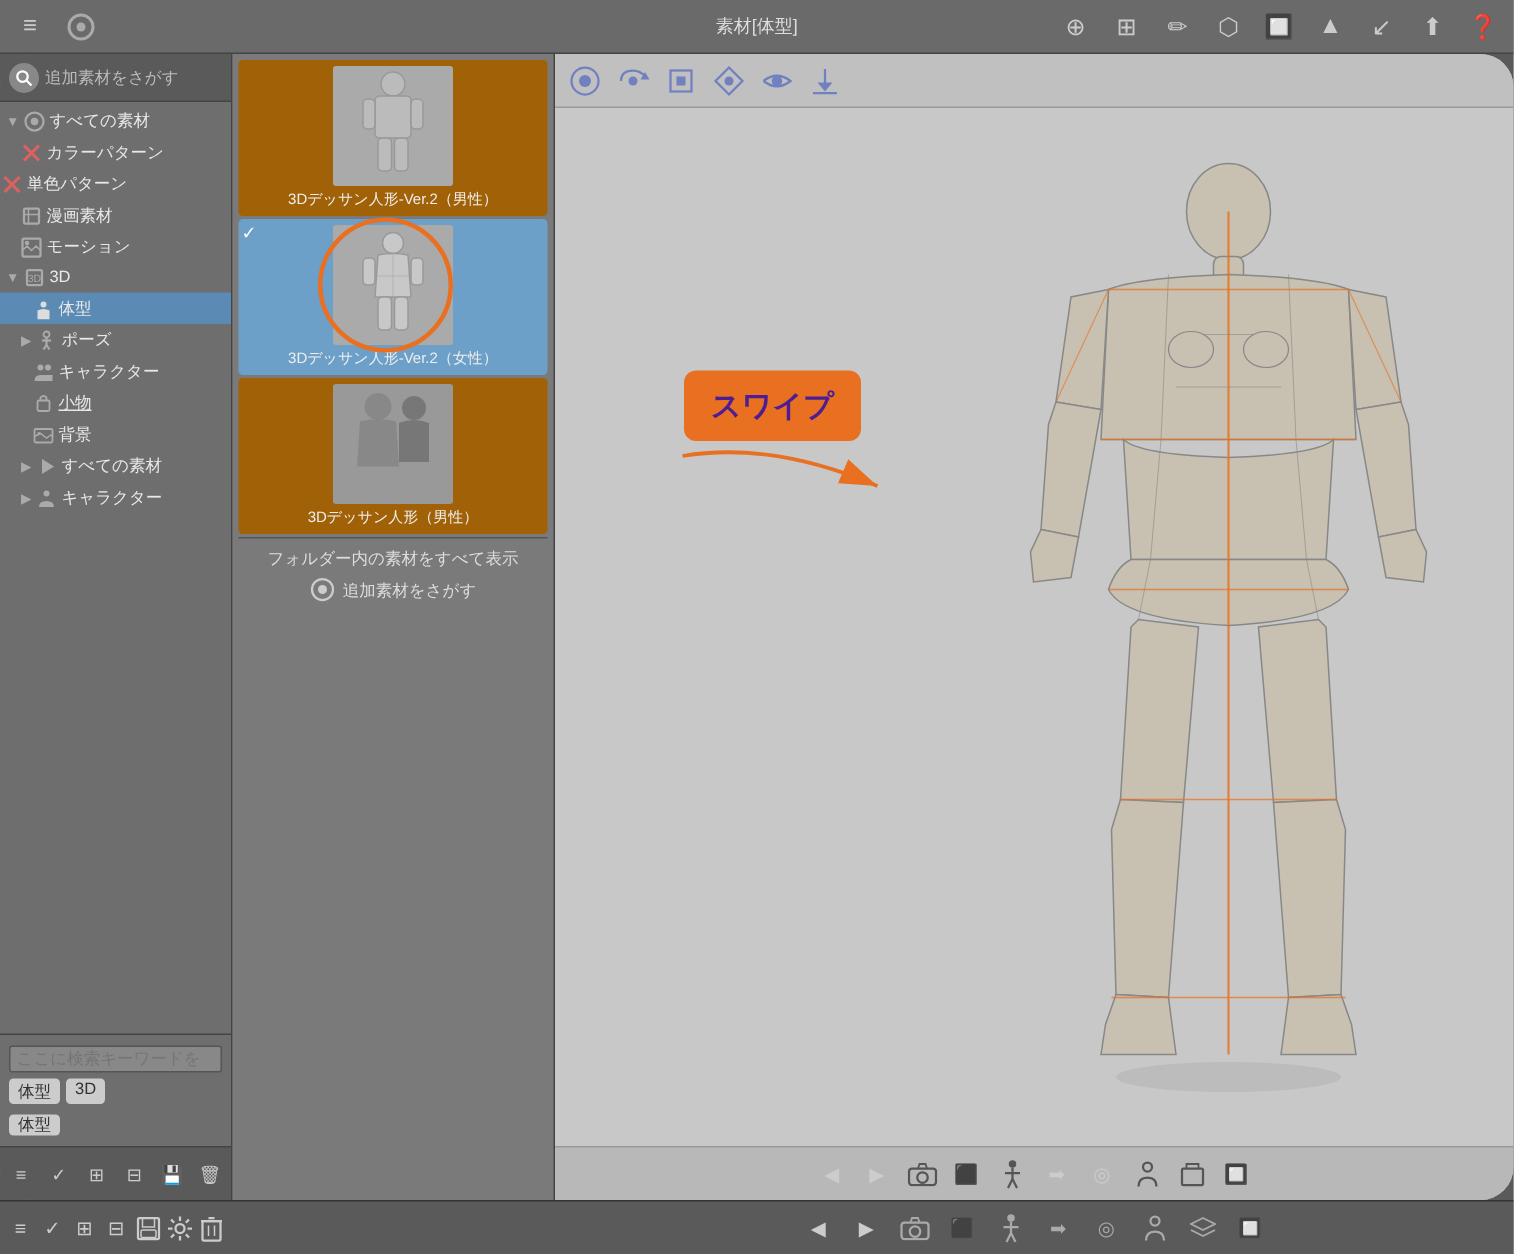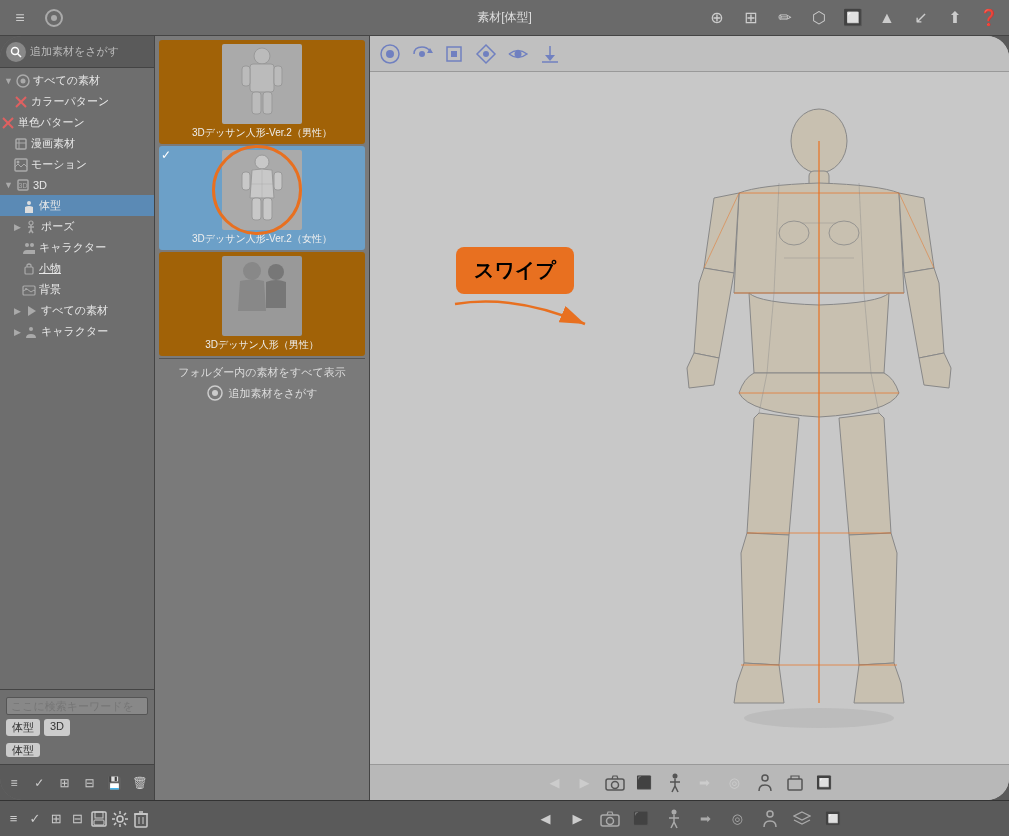--- a/index.html
+++ b/index.html
@@ -215,21 +215,21 @@
     .swipe-annotation {
       position: absolute;
       top: 180px;
       left: 20px;
       display: flex;
       flex-direction: column;
       align-items: center;
     }
     .swipe-bubble {
       background: #e87020;
-      color: #000000;
+      color: #4c1d95;
       font-size: 20px;
       font-weight: bold;
       padding: 10px 18px;
       border-radius: 8px;
       white-space: nowrap;
     }
 
     .viewport-bottom {
       height: 36px;
       background: #b8b8b8;

